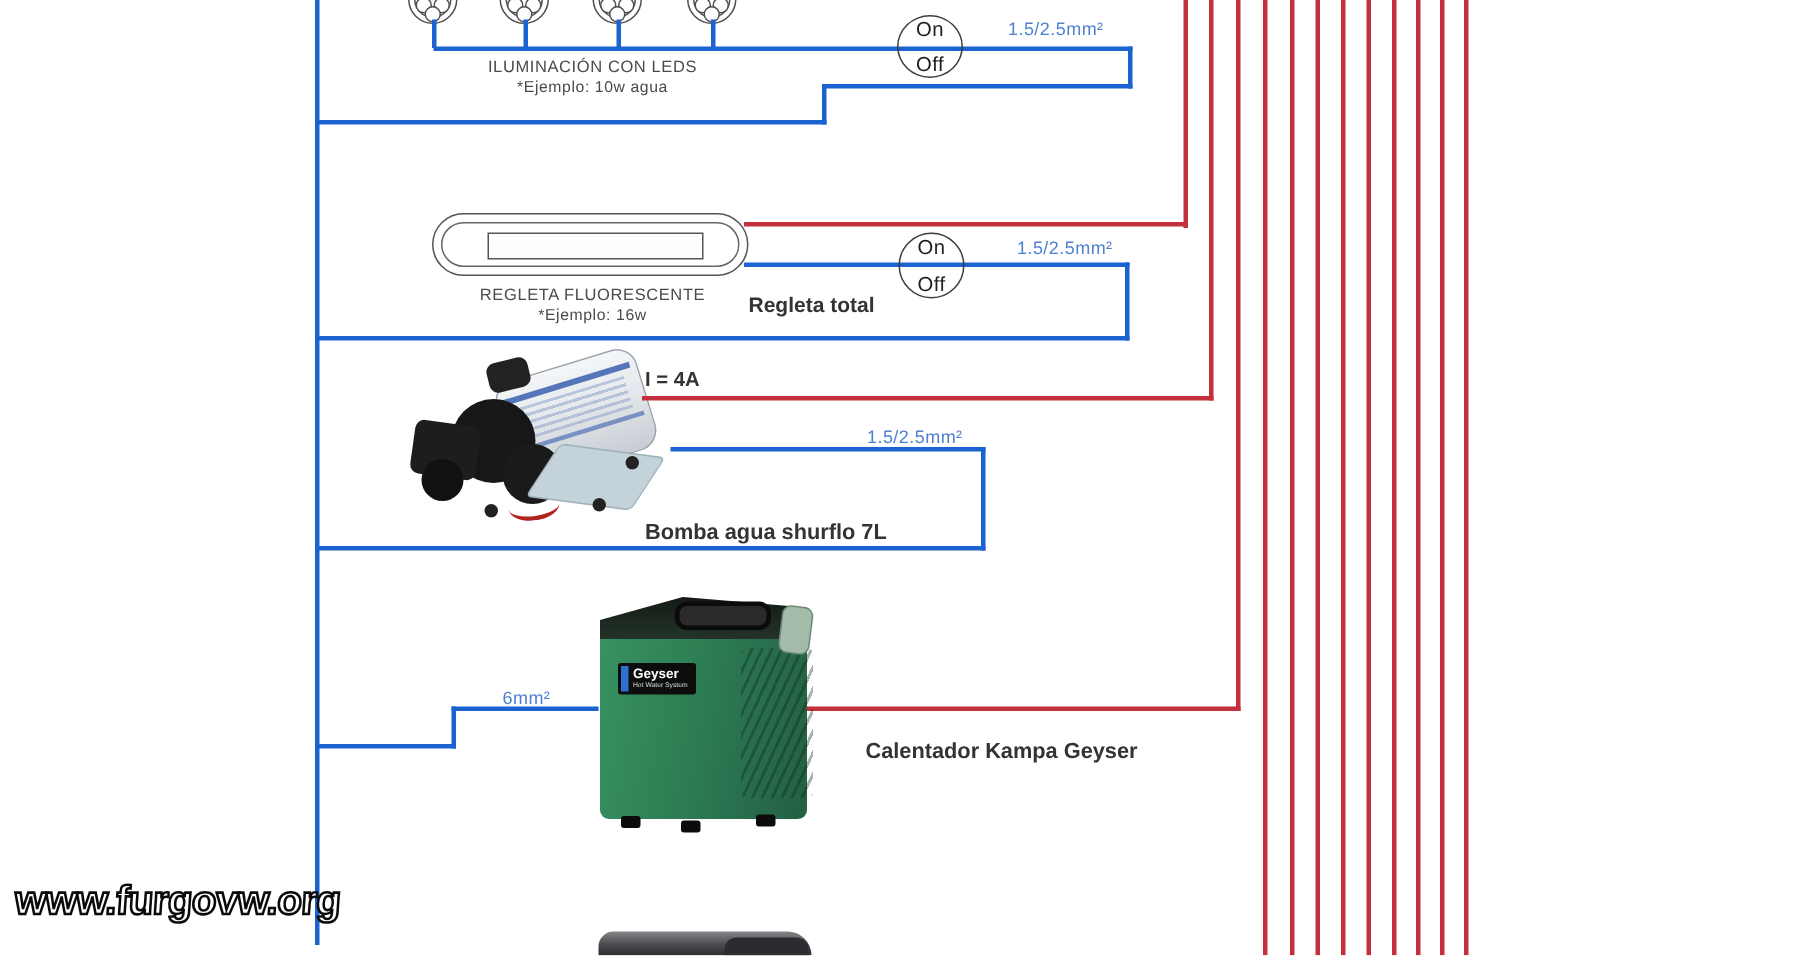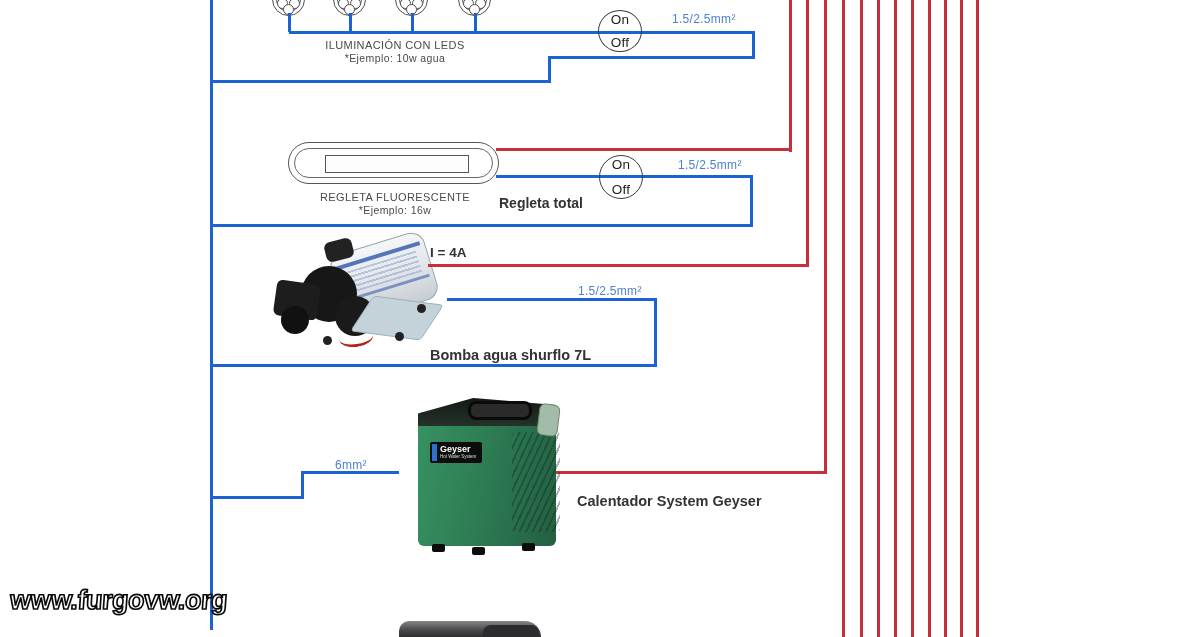--- a/index.html
+++ b/index.html
@@ -43,21 +43,21 @@
       background:repeating-linear-gradient(180deg,#8fa3c9 0 2px,transparent 2px 5px);opacity:.55;}
   .pump .blob{position:absolute;background:#171717;border-radius:50%;}
   .pump .headbox{position:absolute;left:0px;top:42px;width:44px;height:36px;background:#1d1d1d;
       border-radius:6px;transform:rotate(8deg);}
   .pump .base{position:absolute;left:84px;top:60px;width:74px;height:34px;background:#c4d3da;
       border:1px solid #9fb2bb;transform:skewX(-28deg) rotate(7deg);border-radius:4px;}
   .pump .foot{position:absolute;background:#222;border-radius:50%;}
   .pump .redwire{position:absolute;left:64px;top:88px;width:34px;height:16px;border:none;
       border-bottom:3px solid #b3231d;border-radius:50%;transform:rotate(-8deg);}
   
-  .heater{position:absolute;left:410px;top:398px;width:154px;height:160px;}
+  .heater{position:absolute;left:392px;top:398px;width:154px;height:160px;}
   .heater .body{position:absolute;left:8px;top:14px;width:138px;height:134px;border-radius:6px;
       background:linear-gradient(100deg,#379262 0%,#2f8055 40%,#2a7450 62%,#245f42 100%);}
   .heater .vents{position:absolute;right:4px;top:34px;width:48px;height:100px;
       background:repeating-linear-gradient(115deg,rgba(10,40,25,.35) 0 2px,transparent 2px 6px);
       border-radius:4px;}
   .heater .lid{position:absolute;left:8px;top:0px;width:138px;height:28px;
       background:linear-gradient(180deg,#131a14,#24332a);
       clip-path:polygon(0 55%,40% 0,100% 25%,100% 100%,0 100%);}
   .heater .handle{position:absolute;left:58px;top:3px;width:58px;height:13px;background:#2a2a2a;
       border:3px solid #0b0b0b;border-radius:8px;}
@@ -223,21 +223,21 @@
         <div class="t1">Geyser</div>
         <div class="t2">Hot Water System</div>
       </div>
       <div class="wmark"></div>
       <div class="foot" style="left:22px;top:146px;"></div>
       <div class="foot" style="left:62px;top:149px;"></div>
       <div class="foot" style="left:112px;top:145px;"></div>
     </div>
 
     <div class="gauge" style="left:335px;top:458px;">6mm²</div>
-    <div class="bold-label" style="left:577px;top:493px;">Calentador System Geyser</div>
+    <div class="bold-label" style="left:577px;top:493px;">Calentador Kampa Geyser</div>
   </div>
 
   <div class="bottom-obj">
     <div class="lobe"></div>
   </div>
 
   <div class="watermark" style="left:10px;top:585px;">www.furgovw.org</div>
 
 </div>
 

